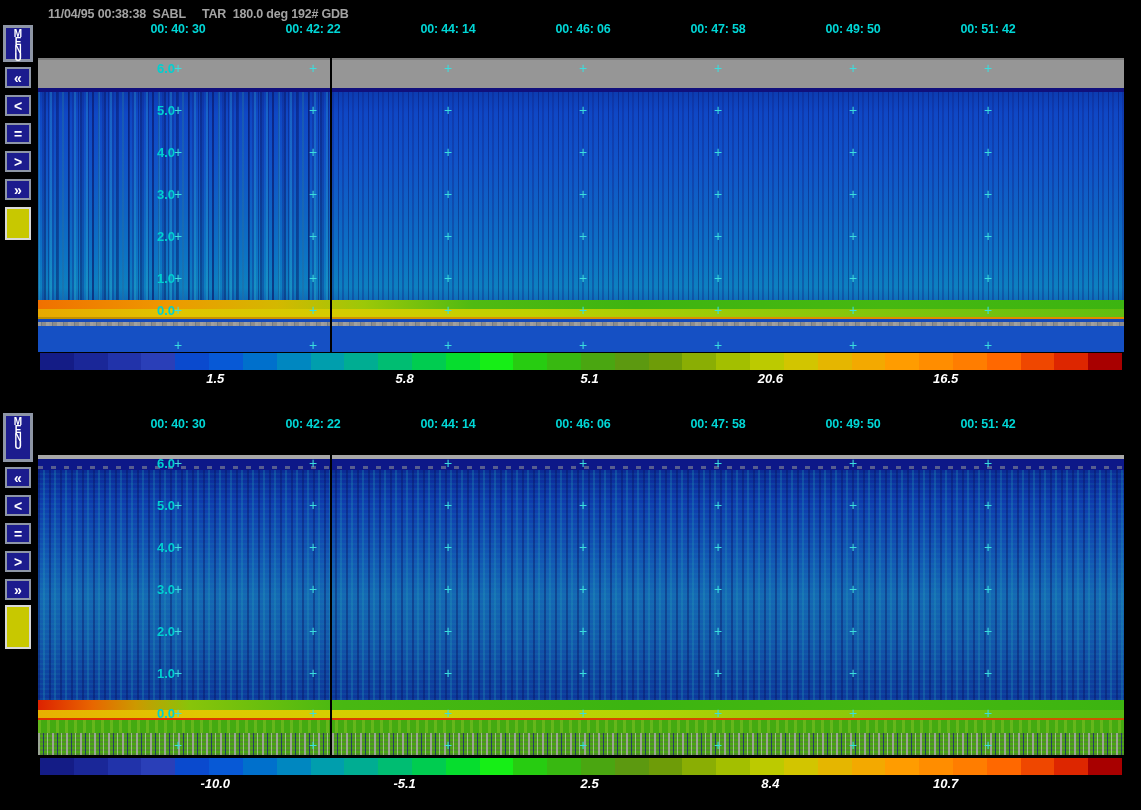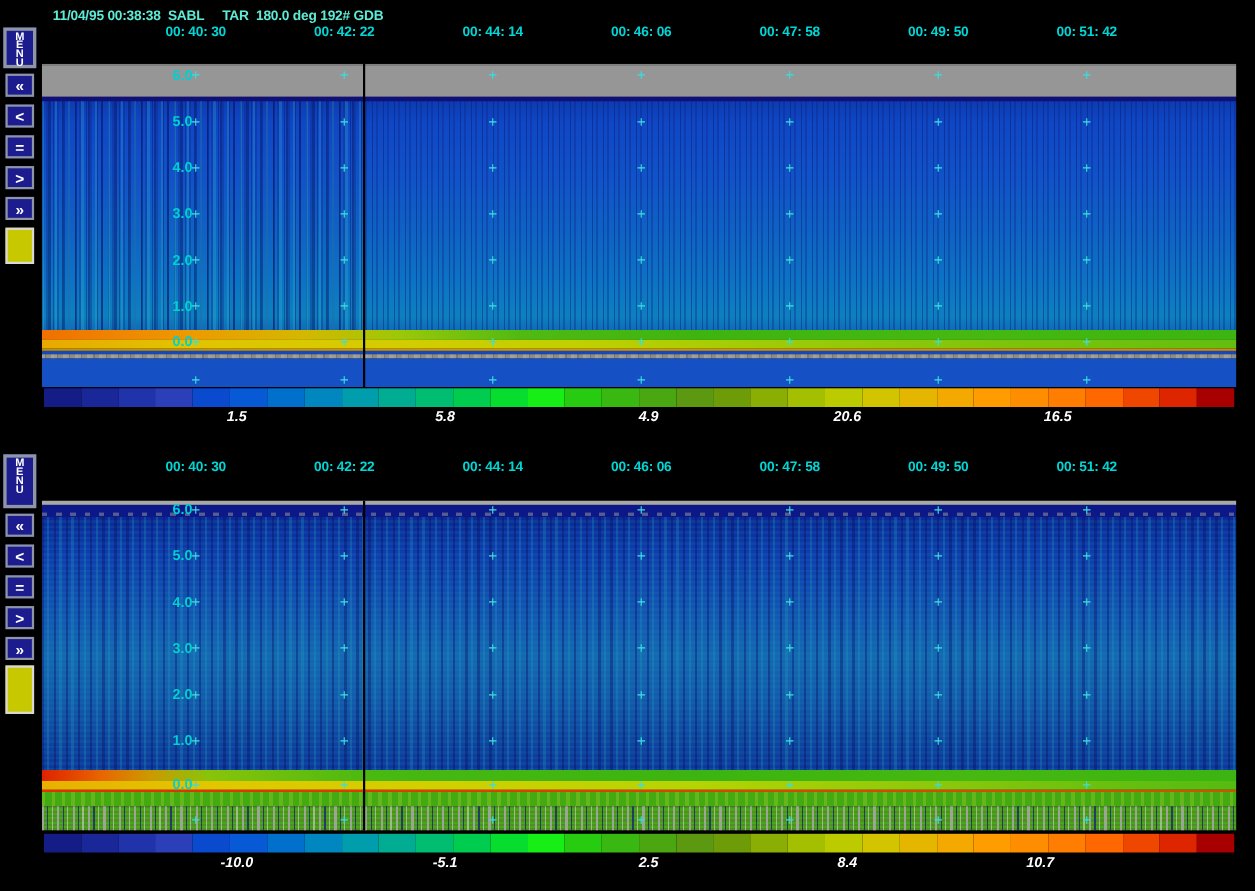--- a/index.html
+++ b/index.html
@@ -3,21 +3,21 @@
 <meta charset="utf-8">
 <style>
   html,body{margin:0;padding:0;background:#000;}
   .screen{position:relative;width:1141px;height:810px;background:#000;overflow:hidden;
     font-family:"Liberation Sans",sans-serif;}
   .panel{position:absolute;left:0;width:1141px;}
   .p1{top:0;height:395px;}
   .p2{top:395px;height:415px;}
 
   
-  .title{position:absolute;left:48px;top:7px;color:#5eead4;font-weight:bold;font-size:12.5px;
+  .title{position:absolute;left:48px;top:7px;color:#a3a3a3;font-weight:bold;font-size:12.5px;
     letter-spacing:-0.2px;white-space:pre;}
   .times{position:absolute;left:38px;top:22px;width:1086px;height:16px;}
   .ttick{position:absolute;top:0;transform:translateX(-50%);color:#00d6d6;font-weight:bold;
     font-size:12.5px;white-space:pre;letter-spacing:-0.2px;}
 
   
   .sidebar{position:absolute;left:0;top:0;width:38px;height:100%;}
   .menu{position:absolute;left:3px;width:30px;background:#1c1c8e;border:3px solid #8e96a6;
     box-sizing:border-box;color:#fff;font-weight:bold;font-size:10px;line-height:8px;
     white-space:pre-line;text-align:center;padding-top:2px;cursor:pointer;}
@@ -233,23 +233,23 @@
         <div class="cell" style="background: rgb(255, 141, 0);"></div>
         <div class="cell" style="background: rgb(255, 125, 0);"></div>
         <div class="cell" style="background: rgb(255, 104, 0);"></div>
         <div class="cell" style="background: rgb(239, 71, 0);"></div>
         <div class="cell" style="background: rgb(221, 38, 0);"></div>
         <div class="cell" style="background: rgb(168, 0, 0);"></div>
       </div>
     <div class="clabels">
         <span class="clab" style="left: 16.2%;">1.5</span>
         <span class="clab" style="left: 33.7%;">5.8</span>
-        <span class="clab" style="left: 50.8%;">4.9</span>
+        <span class="clab" style="left: 50.8%;">5.1</span>
         <span class="clab" style="left: 67.5%;">20.6</span>
-        <span class="clab" style="left: 83.7%; margin-left: 16px;">16.5</span>
+        <span class="clab" style="left: 83.7%;">16.5</span>
       </div>
   </section>
 
   <section class="panel p2">
     <div class="sidebar">
         <div class="menu" style="top: 18px; height: 49px;">M
 E
 N
 U</div>
         <div class="nav" style="top: 72px; height: 21px;">«</div>

